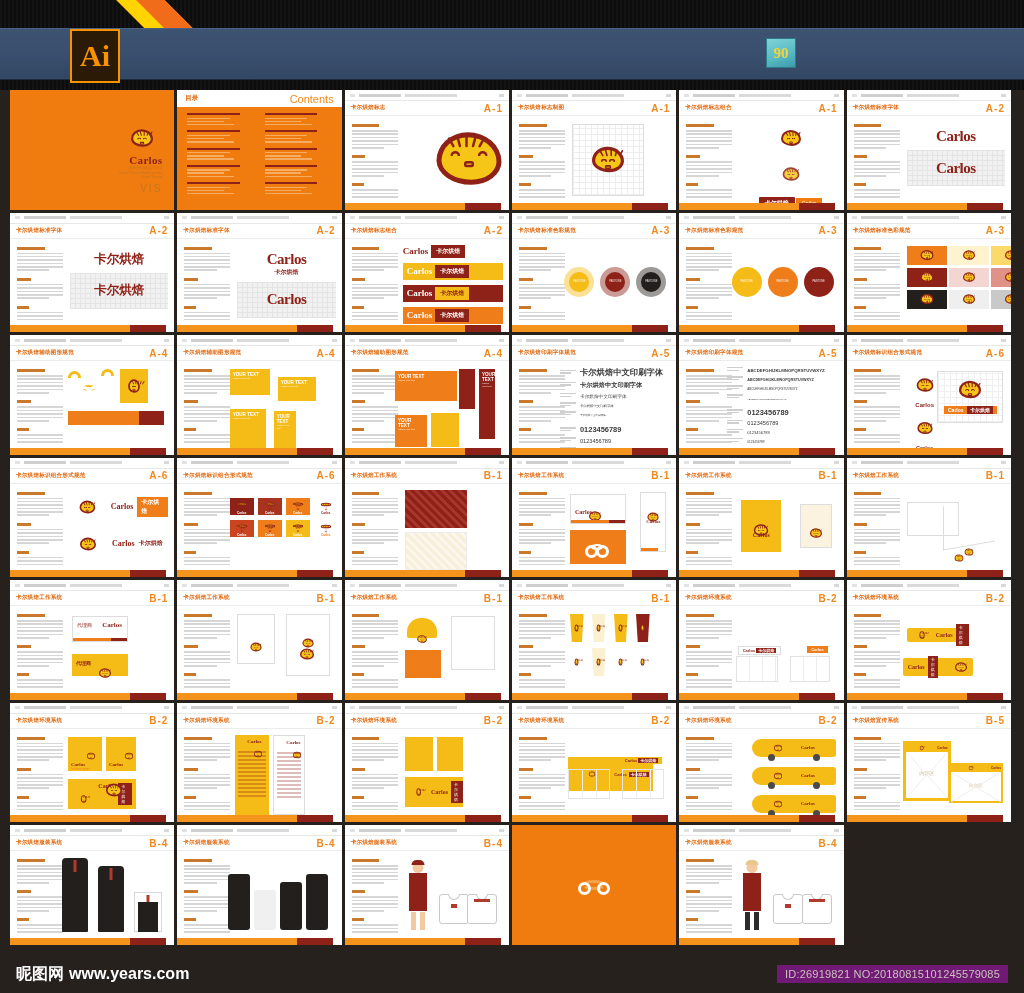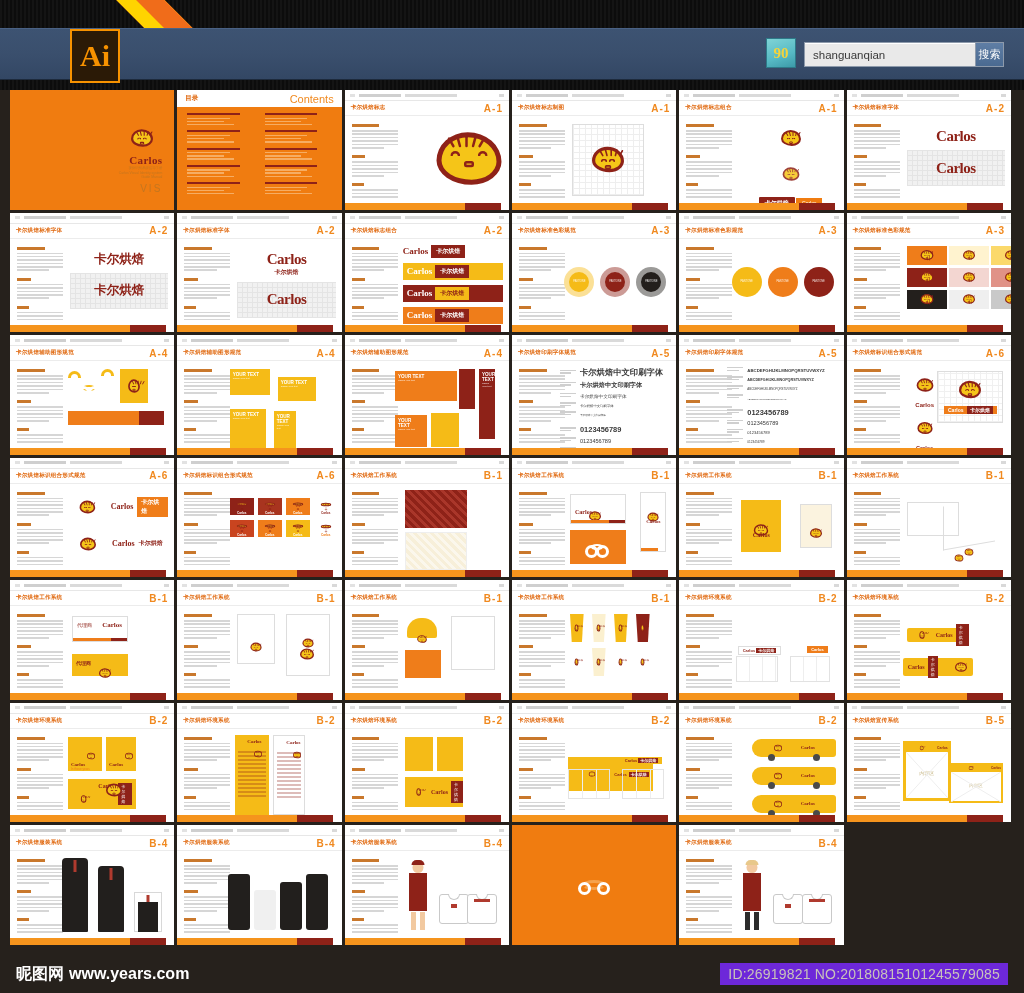--- a/index.html
+++ b/index.html
@@ -273,21 +273,21 @@
 
   
   .footer {
     position: relative; width: 1024px; height: 53px; background:#26211c;
     display:flex; align-items:center; padding: 0 16px;
   }
   .footer .brand { color:#fff; font-size: 17px; font-weight:bold; display:flex; align-items:center; gap:5px; letter-spacing:0; }
   .footer .brand .cjk { font-family:"DejaVu Sans", sans-serif; font-size:16px; }
   .footer .brand .url { font-family:"Liberation Sans", sans-serif; font-size:16px; }
   .footer .idbox {
-    margin-left:auto; color:#c9c2ba; font-size: 14px; background:#6d28d9; padding: 3px 8px;
+    margin-left:auto; color:#c9c2ba; font-size: 11px; background:#701a75; padding: 3px 8px;
     font-family:"Liberation Sans", sans-serif; letter-spacing:.2px;
   }
   .cn { font-family: "DejaVu Sans", sans-serif; }
 </style>
 </head>
 <body>
 
 <div class="topbar">
   <div class="topbar-darkpattern"></div>
   <div class="ribbon">
@@ -296,24 +296,20 @@
       <i class="r3"></i>
       <i class="r4"></i>
   </div>
   <div class="bluebar"></div>
   <div class="ai-badge">Ai</div>
 
   <div class="avatar">
     <span>90</span>
   </div>
 
-  <div class="searchwrap">
-    <input type="text" value="shanguanqian" style="">
-    <div class="searchbtn cn">搜索</div>
-  </div>
 </div>
 
 <div class="grid" id="grid">
     <div class="page">
       <div class="cover">
       <div class="logo">
         <div class="bun" style="display:flex;justify-content:flex-end">
             <span class="bunlogo" style="transform:scale(0.55);transform-origin:center">
      <span class="bh">
                 <i style="left:0px;transform:rotate(-30deg)"></i>

